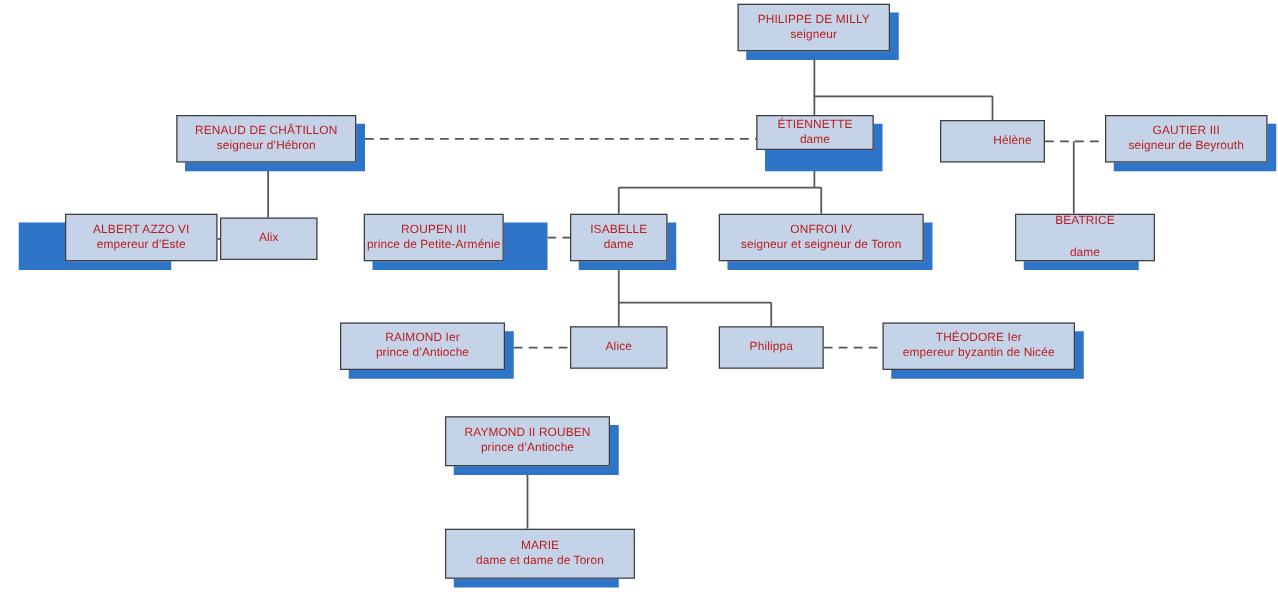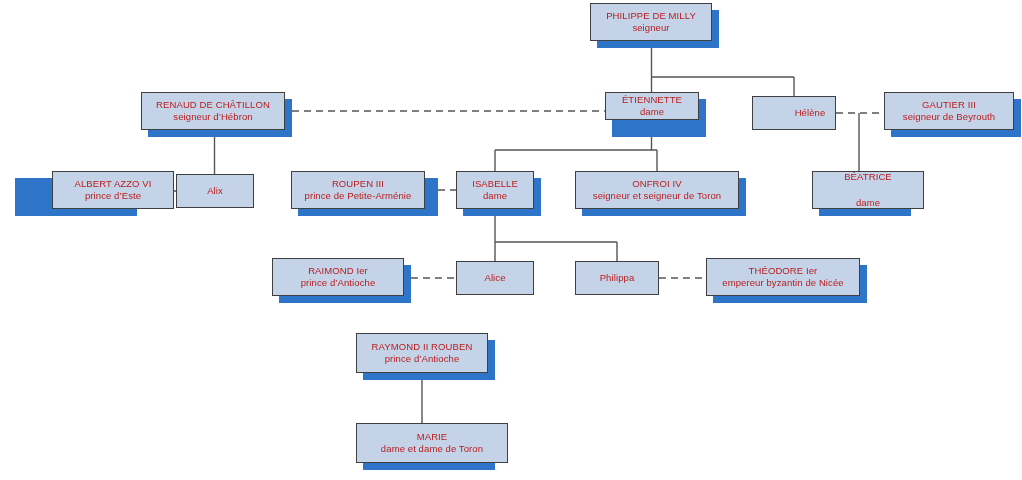--- a/index.html
+++ b/index.html
@@ -120,26 +120,26 @@
       </div>
       <div class="node" style="left: 752px; top: 96px; width: 84px; height: 34px; padding-left: 32px;">
         <div class="nm">Hélène</div>
       </div>
       <div class="node" style="left: 884px; top: 92px; width: 130px; height: 38px; align-items: center;">
         <div class="nm">GAUTIER III</div>
         <div class="ti">seigneur de Beyrouth</div>
       </div>
       <div class="node" style="left: 8px; top: 171px; width: 122px; height: 38px; margin-left: 44px;">
         <div class="nm">ALBERT AZZO VI</div>
-        <div class="ti">prince d’Este</div>
+        <div class="ti">empereur d’Este</div>
       </div>
       <div class="node" style="left: 176px; top: 174px; width: 78px; height: 34px;">
         <div class="nm">Alix</div>
       </div>
-      <div class="node" style="left: 291px; top: 171px; width: 134px; height: 38px;">
+      <div class="node" style="left: 291px; top: 171px; width: 112px; height: 38px;">
         <div class="nm">ROUPEN III</div>
         <div class="ti">prince de Petite-Arménie</div>
       </div>
       <div class="node" style="left: 456px; top: 171px; width: 78px; height: 38px;">
         <div class="nm">ISABELLE</div>
         <div class="ti">dame</div>
       </div>
       <div class="node" style="left: 575px; top: 171px; width: 164px; height: 38px;">
         <div class="nm">ONFROI IV</div>
         <div class="ti">seigneur et seigneur de Toron</div>

